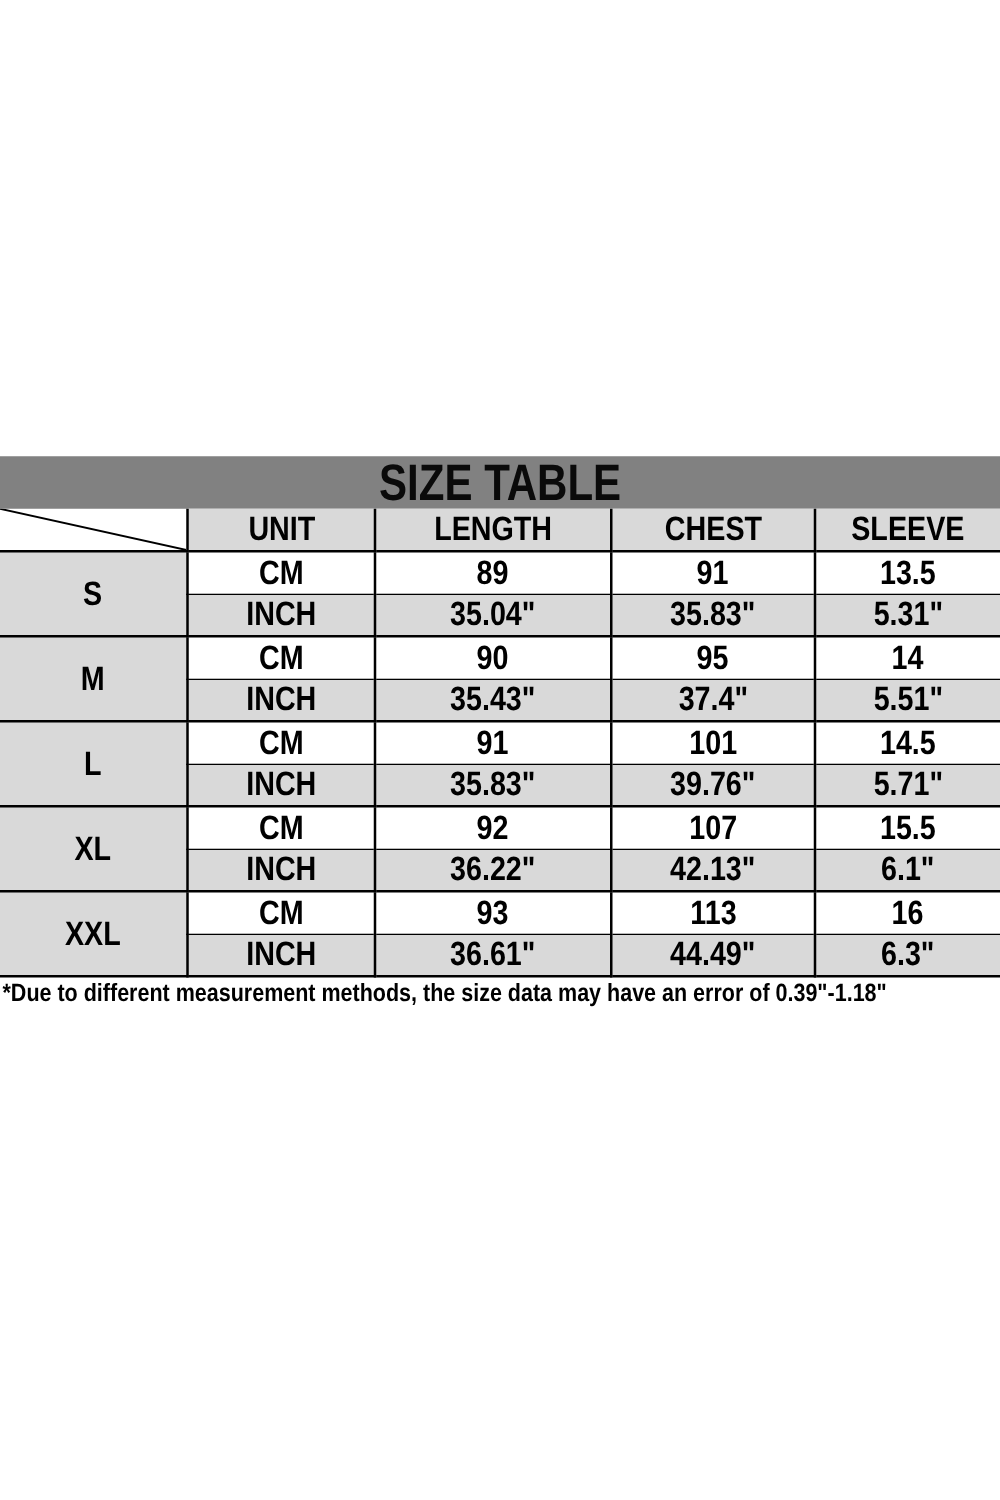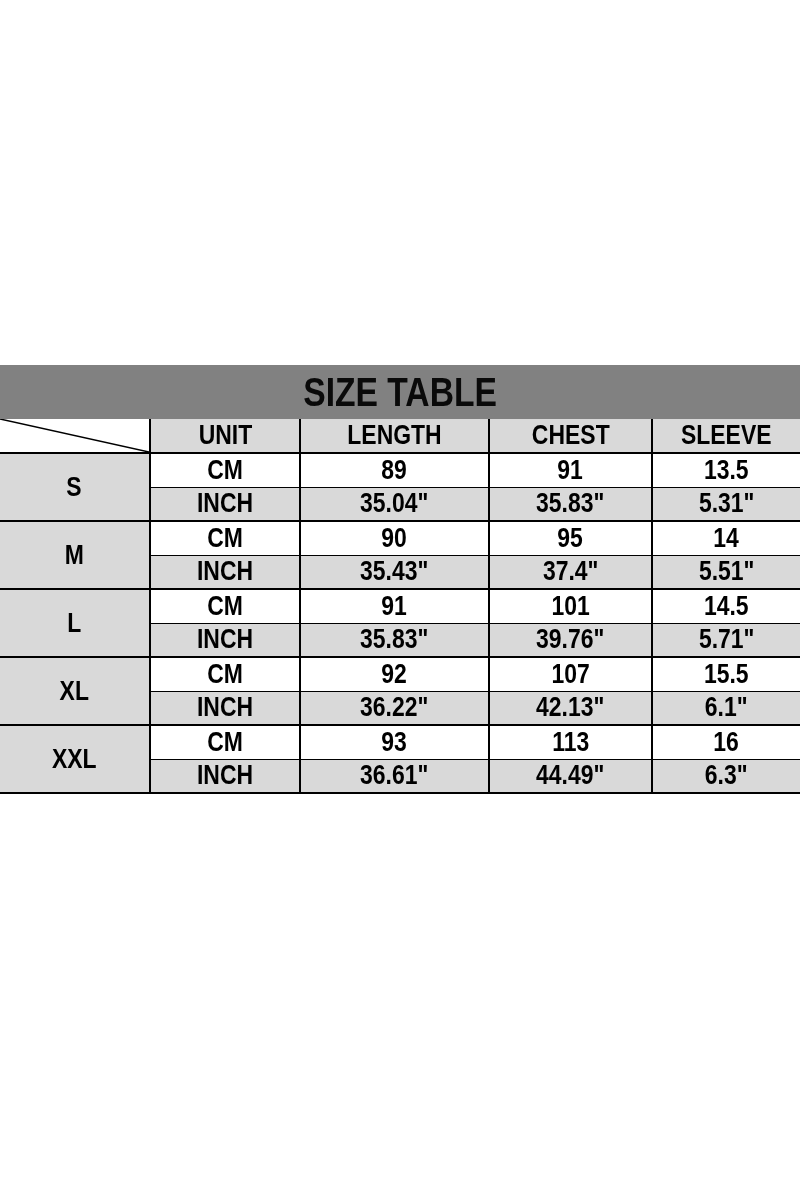--- a/index.html
+++ b/index.html
@@ -5,21 +5,21 @@
   :root{
     --bar:#818181; --gray:#d9d9d9; --white:#ffffff; --border:#000000; --text:#000000;
   }
   html,body{margin:0;padding:0;}
   body{
     width:800px;height:1200px;background:#fff;overflow:hidden;position:relative;
     font-family:"Liberation Sans",sans-serif;color:var(--text);
   }
   .sheet{position:absolute;top:365px;left:0;width:800px;}
   .title-bar{
-    height:54px;background:var(--bar);
+    height:42px;background:var(--bar);
     display:flex;align-items:center;justify-content:center;
   }
   .title-text{
     font-weight:bold;font-size:41px;color:#0a0a0a;line-height:1;
     display:inline-block;transform:scaleX(.82);letter-spacing:0;white-space:nowrap;
   }
   table{border-collapse:collapse;table-layout:fixed;width:800px;}
   th,td{
     border:2px solid var(--border);padding:0;margin:0;
     text-align:center;vertical-align:middle;font-weight:bold;color:var(--text);
@@ -133,14 +133,17 @@
         </tr>
         <tr class="inr">
           <td><span class="c">INCH</span></td>
           <td><span class="c">36.61"</span></td>
           <td><span class="c">44.49"</span></td>
           <td><span class="c">6.3"</span></td>
         </tr>
       </tbody>
   </table>
 
+  <div class="footnote">
+    <span class="footnote-text">*Due to different measurement methods, the size data may have an error of 0.39"-1.18"</span>
+  </div>
 
 </div>
 
 </body></html>

